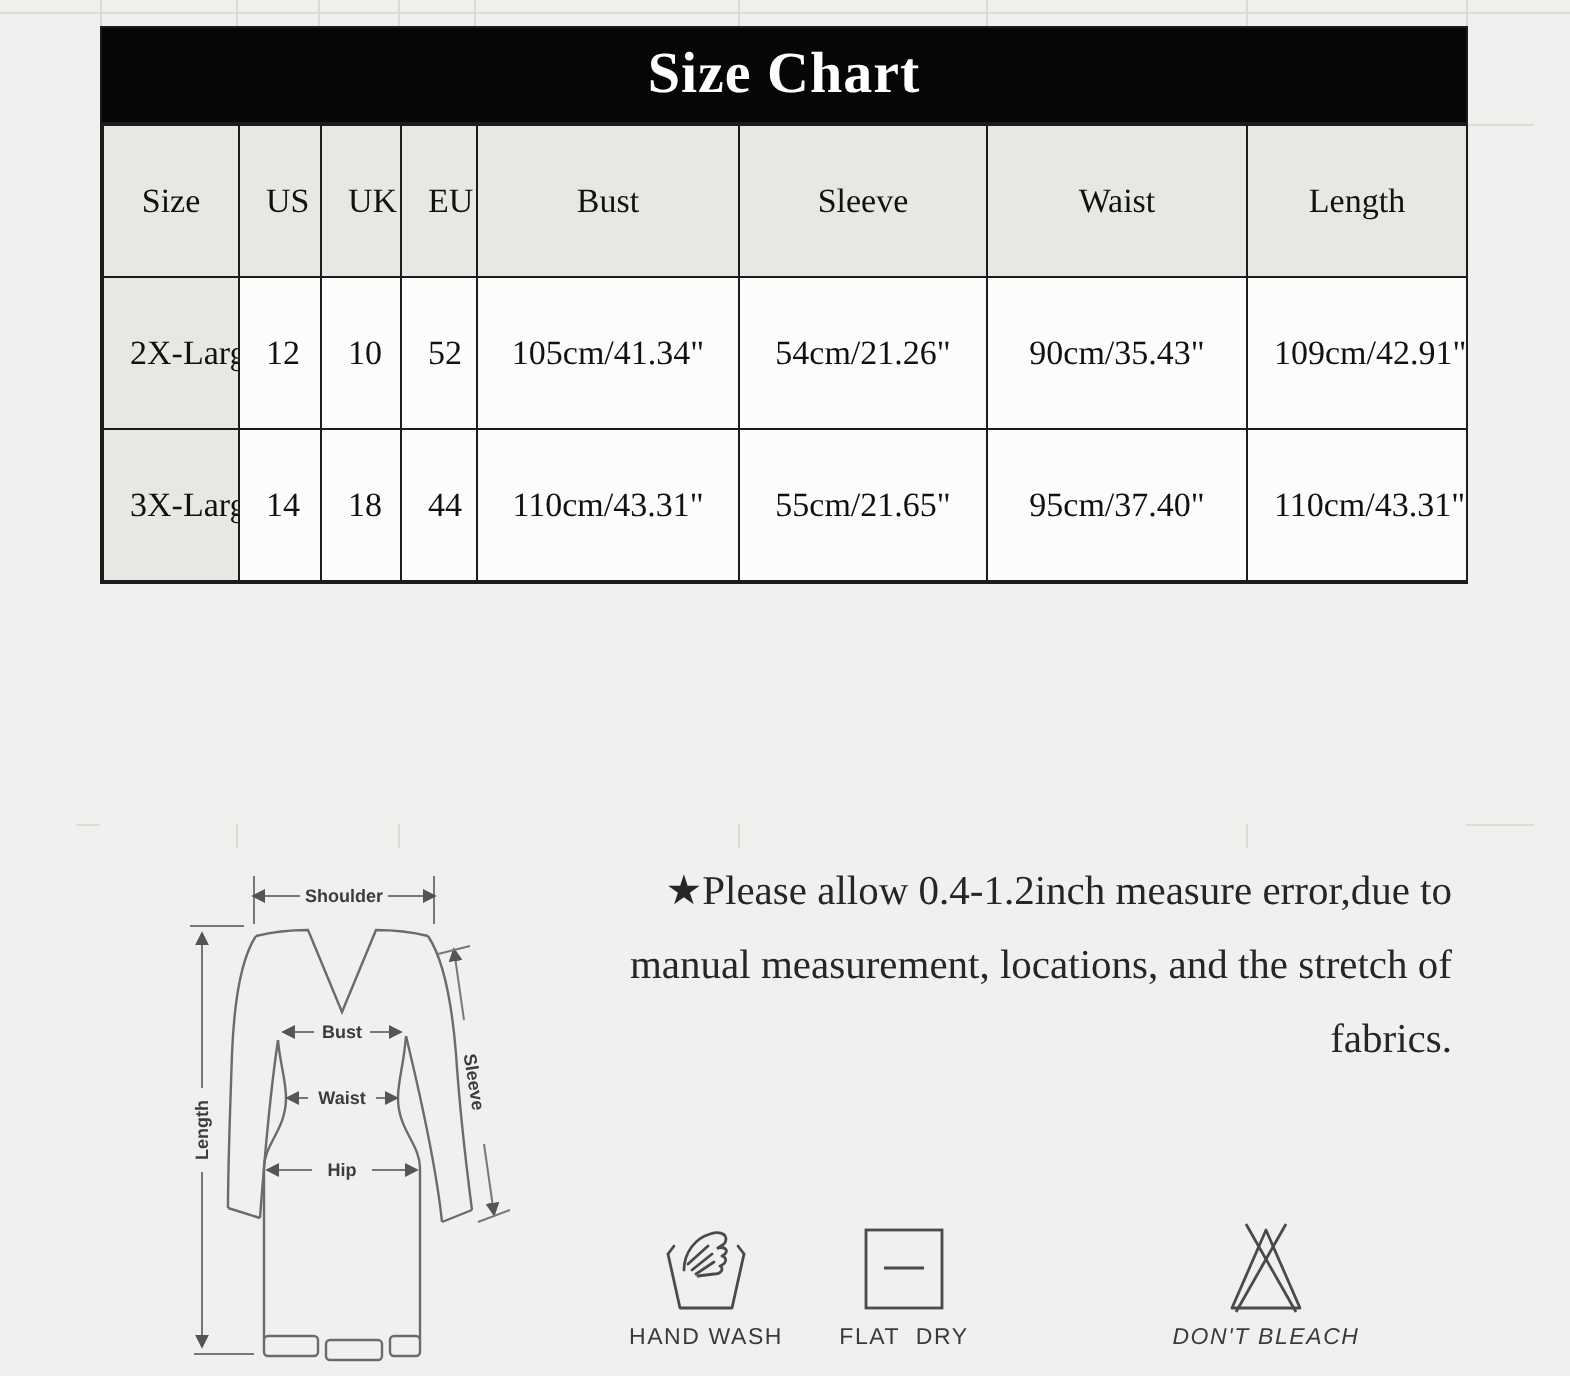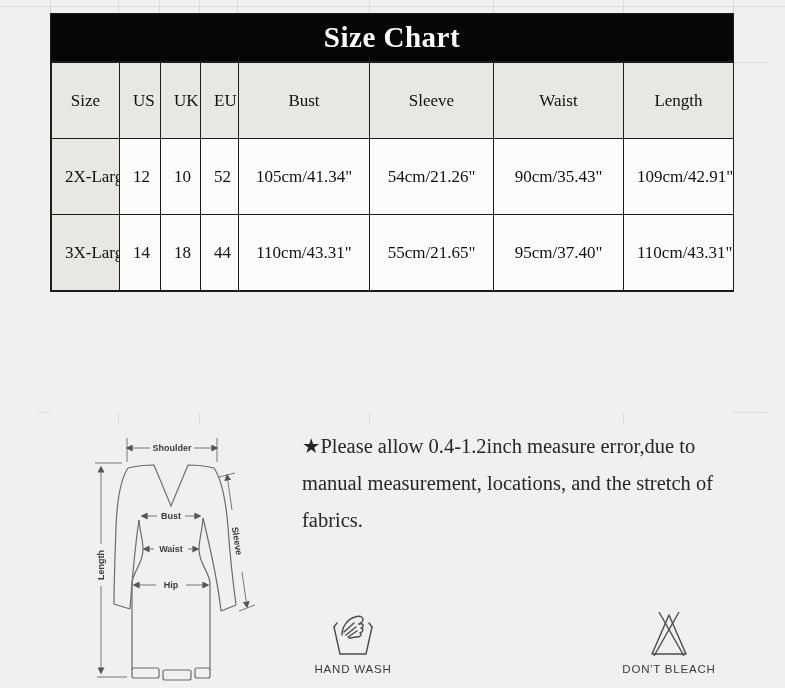--- a/index.html
+++ b/index.html
@@ -26,21 +26,21 @@
     border:1px solid #1c1c1c;text-align:center;vertical-align:middle;
     font-size:17px;font-weight:normal;color:#111;padding:13px;
     height:49px;overflow:hidden;white-space:nowrap;
   }
   table.sizes thead th{background:#e8e7e4;}
   table.sizes td.size-col{background:#e8e7e4;}
   table.sizes td{background:#fcfcfa;}
   
   .notes{
     position:absolute;left:302px;top:428px;width:424px;
-    font-size:20.5px;line-height:37px;color:#262626;
+    font-size:20.5px;line-height:37px;color:#262626;text-align:right;
   }
   .notes p{margin:0;}
   
   .diagram{position:absolute;left:70px;top:432px;}
   .diagram text{
     font-family:"Liberation Sans", sans-serif;font-size:9px;font-weight:bold;fill:#3c3c3c;
   }
   
   .care{position:absolute;top:610px;left:0;width:675px;height:72px;}
   .care-item{position:absolute;width:130px;text-align:center;}
@@ -197,23 +197,32 @@
         <path d="M4,17 L10,44 L36,44 L42,17"></path>
         <path d="M4,17 L7,13 M42,17 L39,13"></path>
         <path d="M12,25 C12,16 18,9 25,7 C31,5 35,8 32,12 L29,14"></path>
         <path d="M29,14 C33,13 35,16 31,18 C34,19 33,22 30,23 C32,24 31,27 27,27 L19,28"></path>
         <path d="M14,22 L24,13 M16,25 L26,17 M18,27 L27,21"></path>
       </g>
     </svg>
     <span class="care-label">HAND WASH</span>
   </div>
 
-
-
-  <div class="care-item" style="left:604px;">
+  <div class="care-item" style="left:387px;">
+    <svg width="46" height="48" viewBox="0 0 46 48">
+      <g stroke="#4a4a4a" stroke-width="1.4" fill="none">
+        <rect x="4" y="5" width="38" height="39"></rect>
+        <line x1="13" y1="24" x2="33" y2="24"></line>
+      </g>
+    </svg>
+    <span class="care-label">FLAT  DRY</span>
+  </div>
+
+
+  <div class="care-item" style="left:568px;font-style:italic;">
     <svg width="46" height="48" viewBox="0 0 46 48">
       <g stroke="#4a4a4a" stroke-width="1.4" fill="none" stroke-linejoin="round">
         <path d="M23,5 L6,44 L40,44 Z"></path>
         <line x1="13" y1="2" x2="38" y2="46"></line>
         <line x1="33" y1="2" x2="8" y2="46"></line>
       </g>
     </svg>
     <span class="care-label">DON'T BLEACH</span>
   </div>
 

